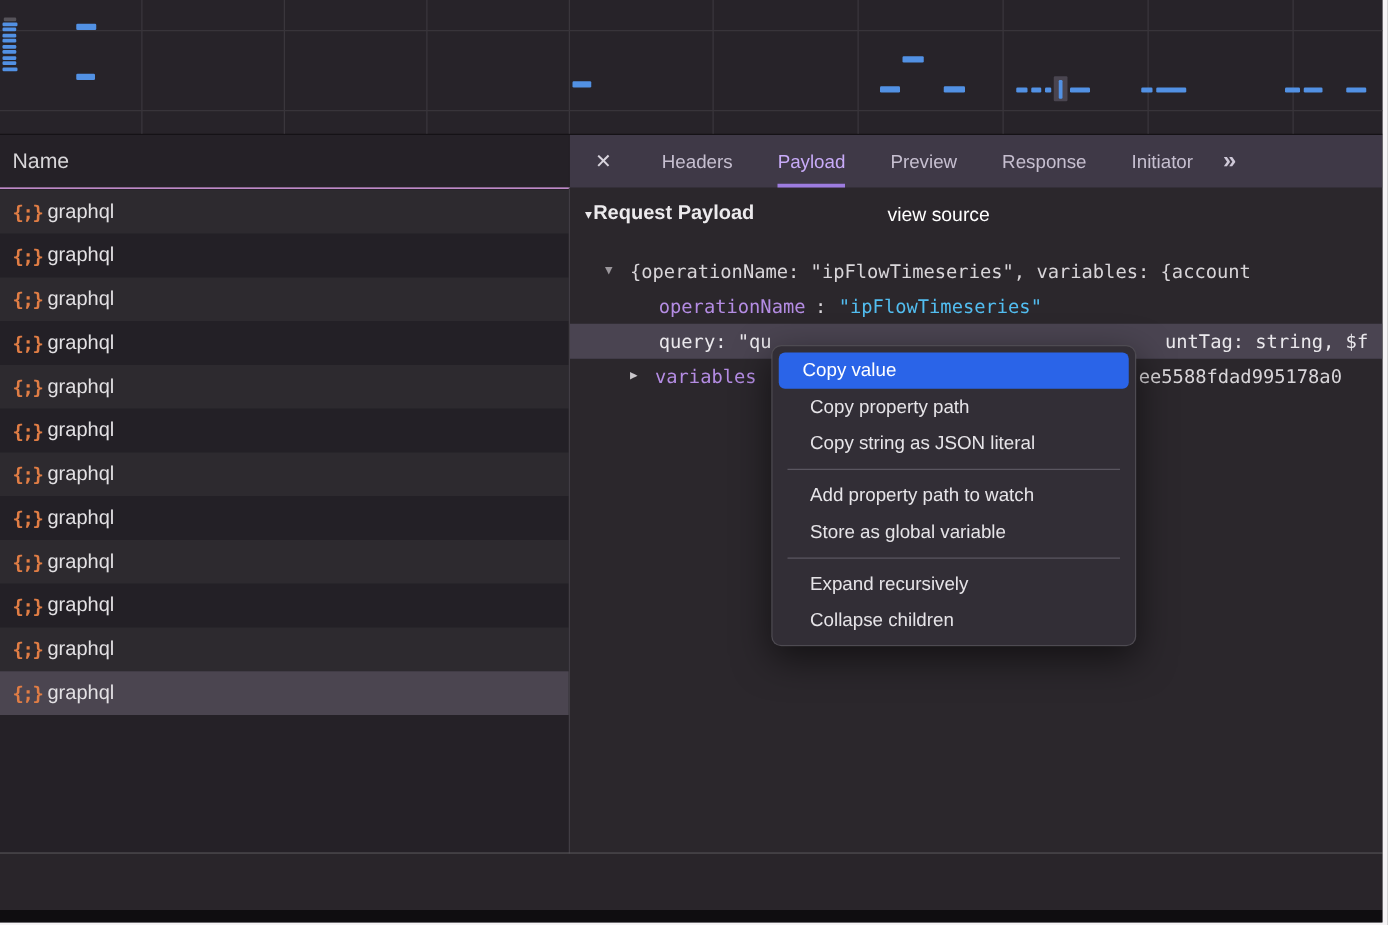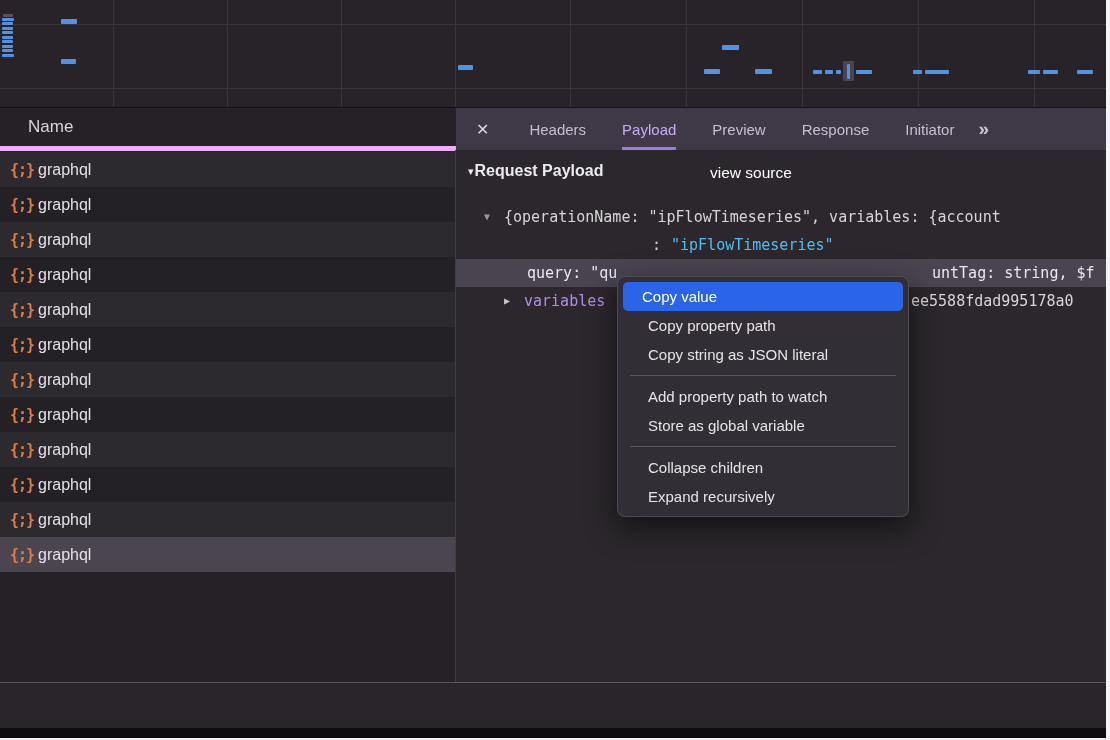--- a/index.html
+++ b/index.html
@@ -8,22 +8,22 @@
   .app{position:absolute;left:0;top:0;width:1106px;height:738px;background:#252127;overflow:hidden;}
 
   
   .overview{position:absolute;left:0;top:0;width:1106px;height:107px;background:#272329;border-bottom:1px solid #151216;}
   .ov-gridline-v{position:absolute;top:0;width:1px;height:107px;background:#3a363c;}
   .ov-gridline-h{position:absolute;left:0;width:1106px;height:1px;background:#38343a;}
   .ov-bar{position:absolute;border-radius:1px;}
 
   
   .left-panel{position:absolute;left:0;top:108px;width:455px;height:574px;background:#252127;}
-  .name-header{position:absolute;left:0;top:0;width:525px;height:43px;border-bottom:5px solid #f0abfc;
-               display:flex;align-items:center;padding-left:28px;box-sizing:border-box;
+  .name-header{position:absolute;left:0;top:0;width:525px;height:43px;border-bottom:1px solid #f0abfc;
+               display:flex;align-items:center;padding-left:10px;box-sizing:border-box;
                color:#d8d6d9;font-size:17px;}
   .req-rows{position:absolute;left:0;top:44px;width:455px;}
   .req-row{height:35px;display:flex;align-items:center;padding-left:10px;box-sizing:border-box;cursor:default;}
   .req-row.odd{background:#2d2a2f;}
   .req-row.even{background:#232026;}
   .req-row.selected{background:#4b4550;}
   .req-icon{font-family:"DejaVu Sans Mono",monospace;font-weight:bold;color:#e07d45;font-size:15px;
             letter-spacing:-1px;width:28px;flex:none;}
   .req-name{color:#e3e1e4;font-size:16px;}
 
@@ -188,20 +188,21 @@
           <span class="section-title">Request Payload</span>
         </div>
         <span class="view-source">view source</span>
 
         <div class="tree">
           <div class="tree-row">
             <span class="tri" style="left:28px;">▼</span>
             <span class="abs t-plain" style="left:48px;">{operationName: "ipFlowTimeseries", variables: {account</span>
           </div>
           <div class="tree-row">
+            <span class="abs t-key" style="left:71px;">operationName</span>
             <span class="abs t-plain" style="left:196px;">: </span>
             <span class="abs t-str" style="left:215px;">"ipFlowTimeseries"</span>
           </div>
           <div class="tree-row selected">
             <span class="abs t-sel" style="left:71px;">query: "qu</span>
             <span class="abs t-sel" style="left:476px;">untTag: string, $f</span>
           </div>
           <div class="tree-row">
             <span class="tri" style="left:48px;color:#cac7cc;">▶</span>
             <span class="abs t-key" style="left:68px;">variables</span>
@@ -217,18 +218,18 @@
     <div class="bottom-strip"></div>
 
     <div class="context-menu">
       <div class="menu-item highlighted">Copy value</div>
       <div class="menu-item">Copy property path</div>
       <div class="menu-item">Copy string as JSON literal</div>
       <div class="menu-sep"></div>
       <div class="menu-item">Add property path to watch</div>
       <div class="menu-item">Store as global variable</div>
       <div class="menu-sep"></div>
+      <div class="menu-item">Expand recursively</div>
       <div class="menu-item">Collapse children</div>
-      <div class="menu-item">Expand recursively</div>
     </div>
 
   </div>
 </div>
 
 </body></html>

